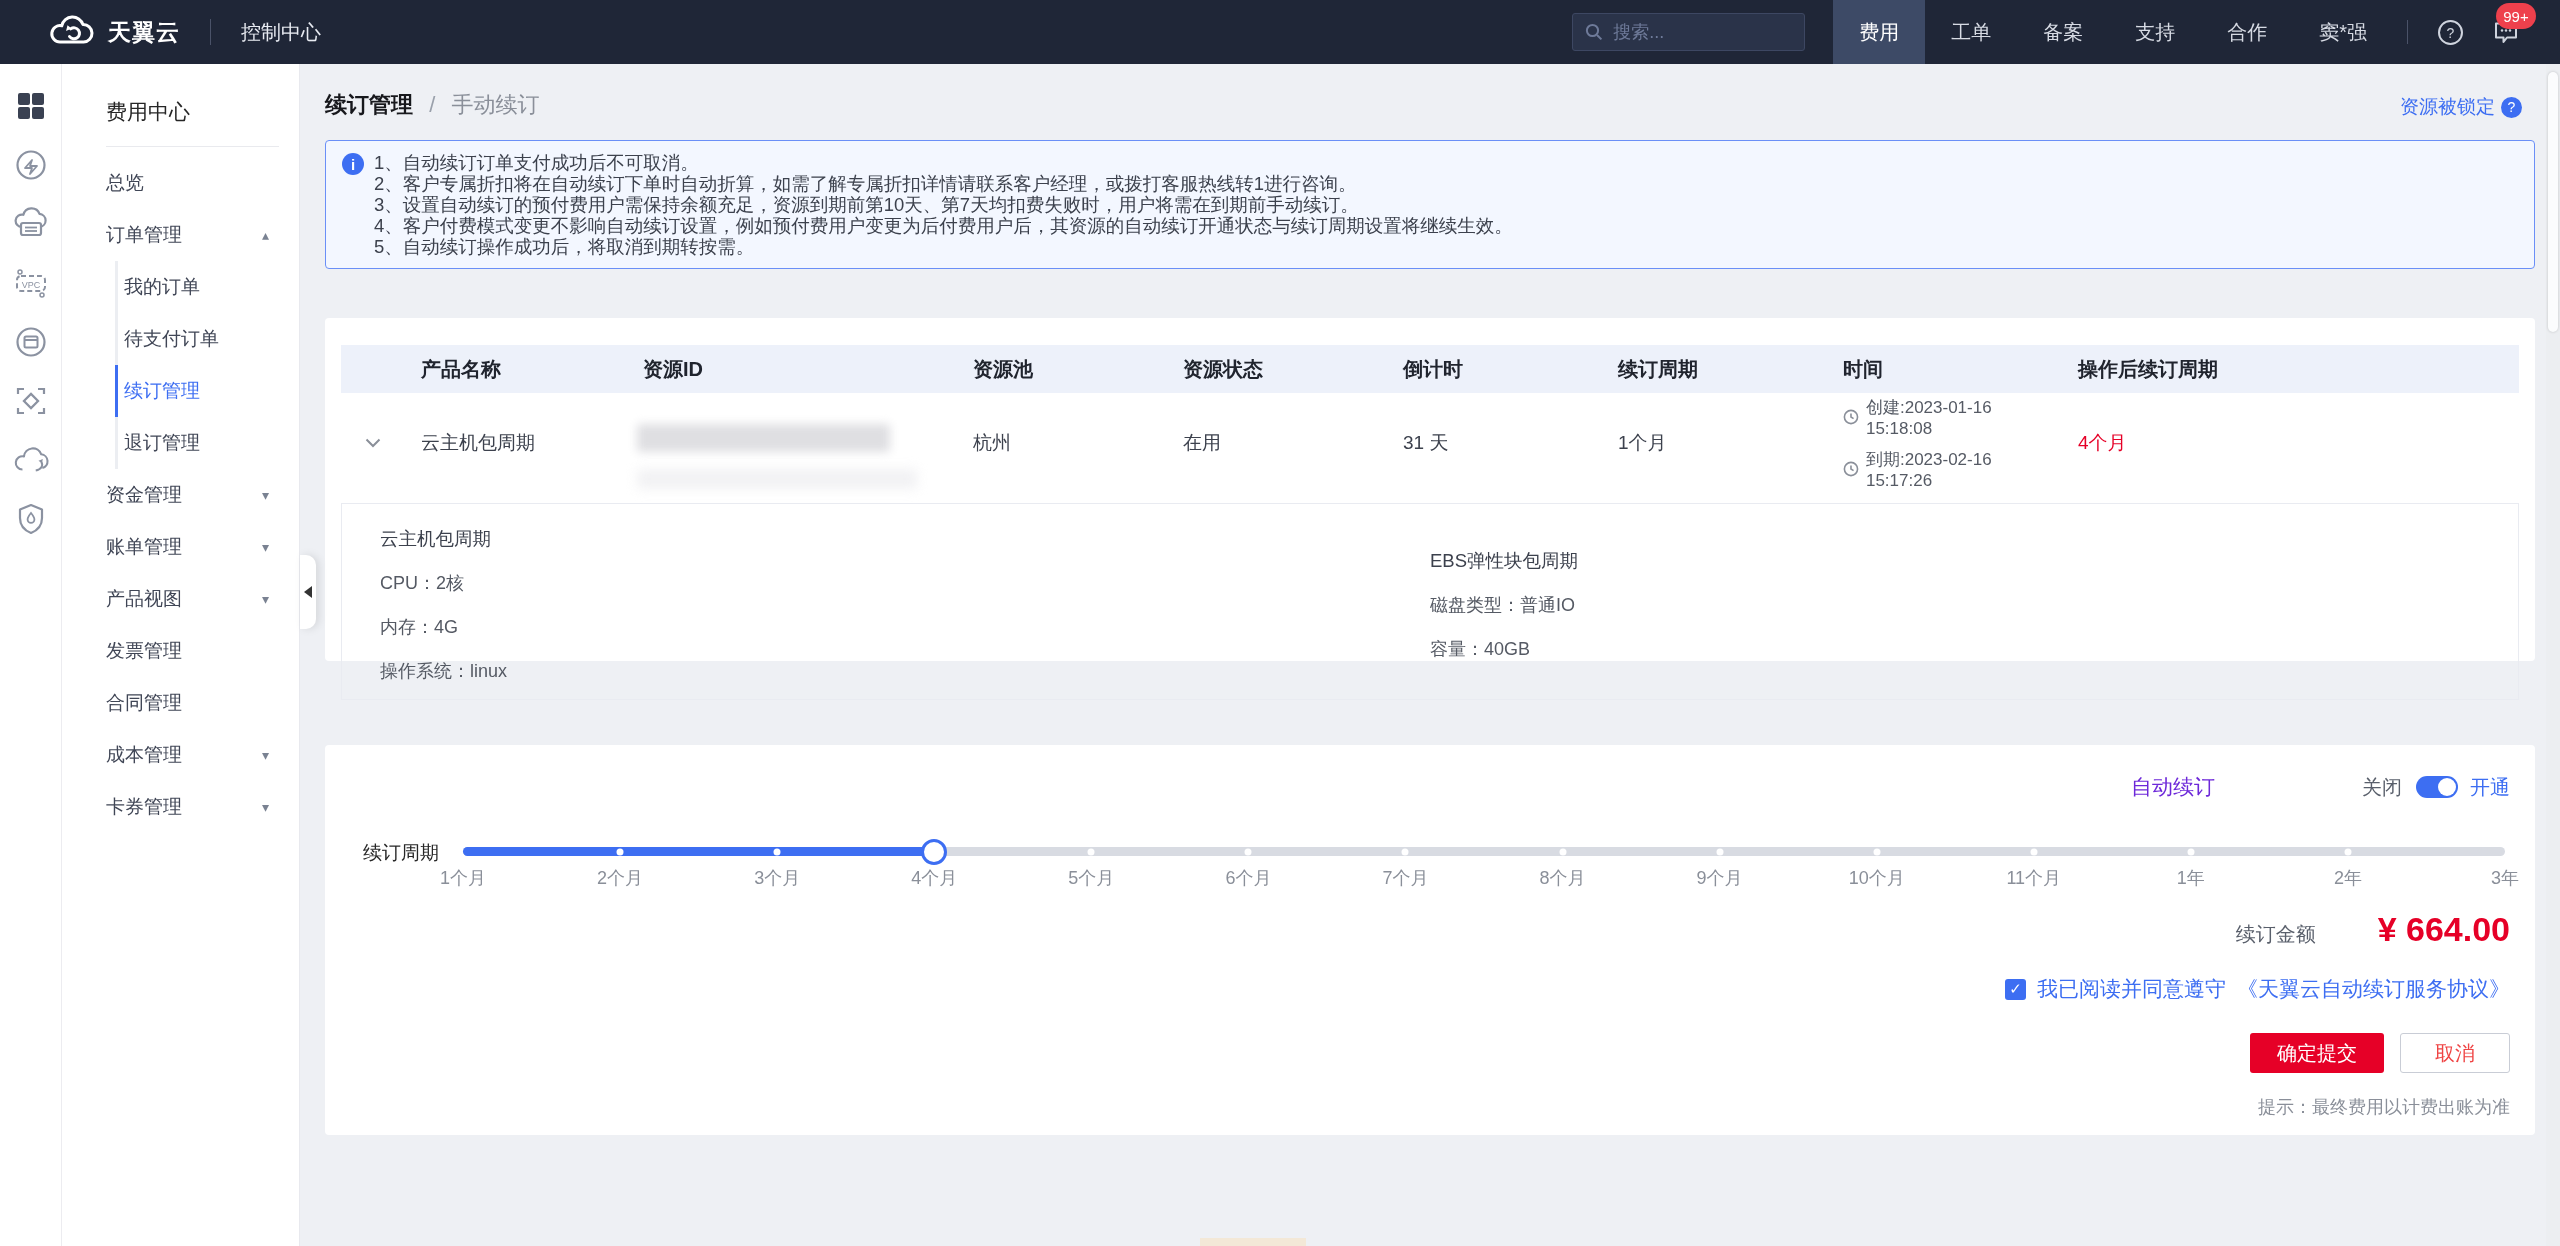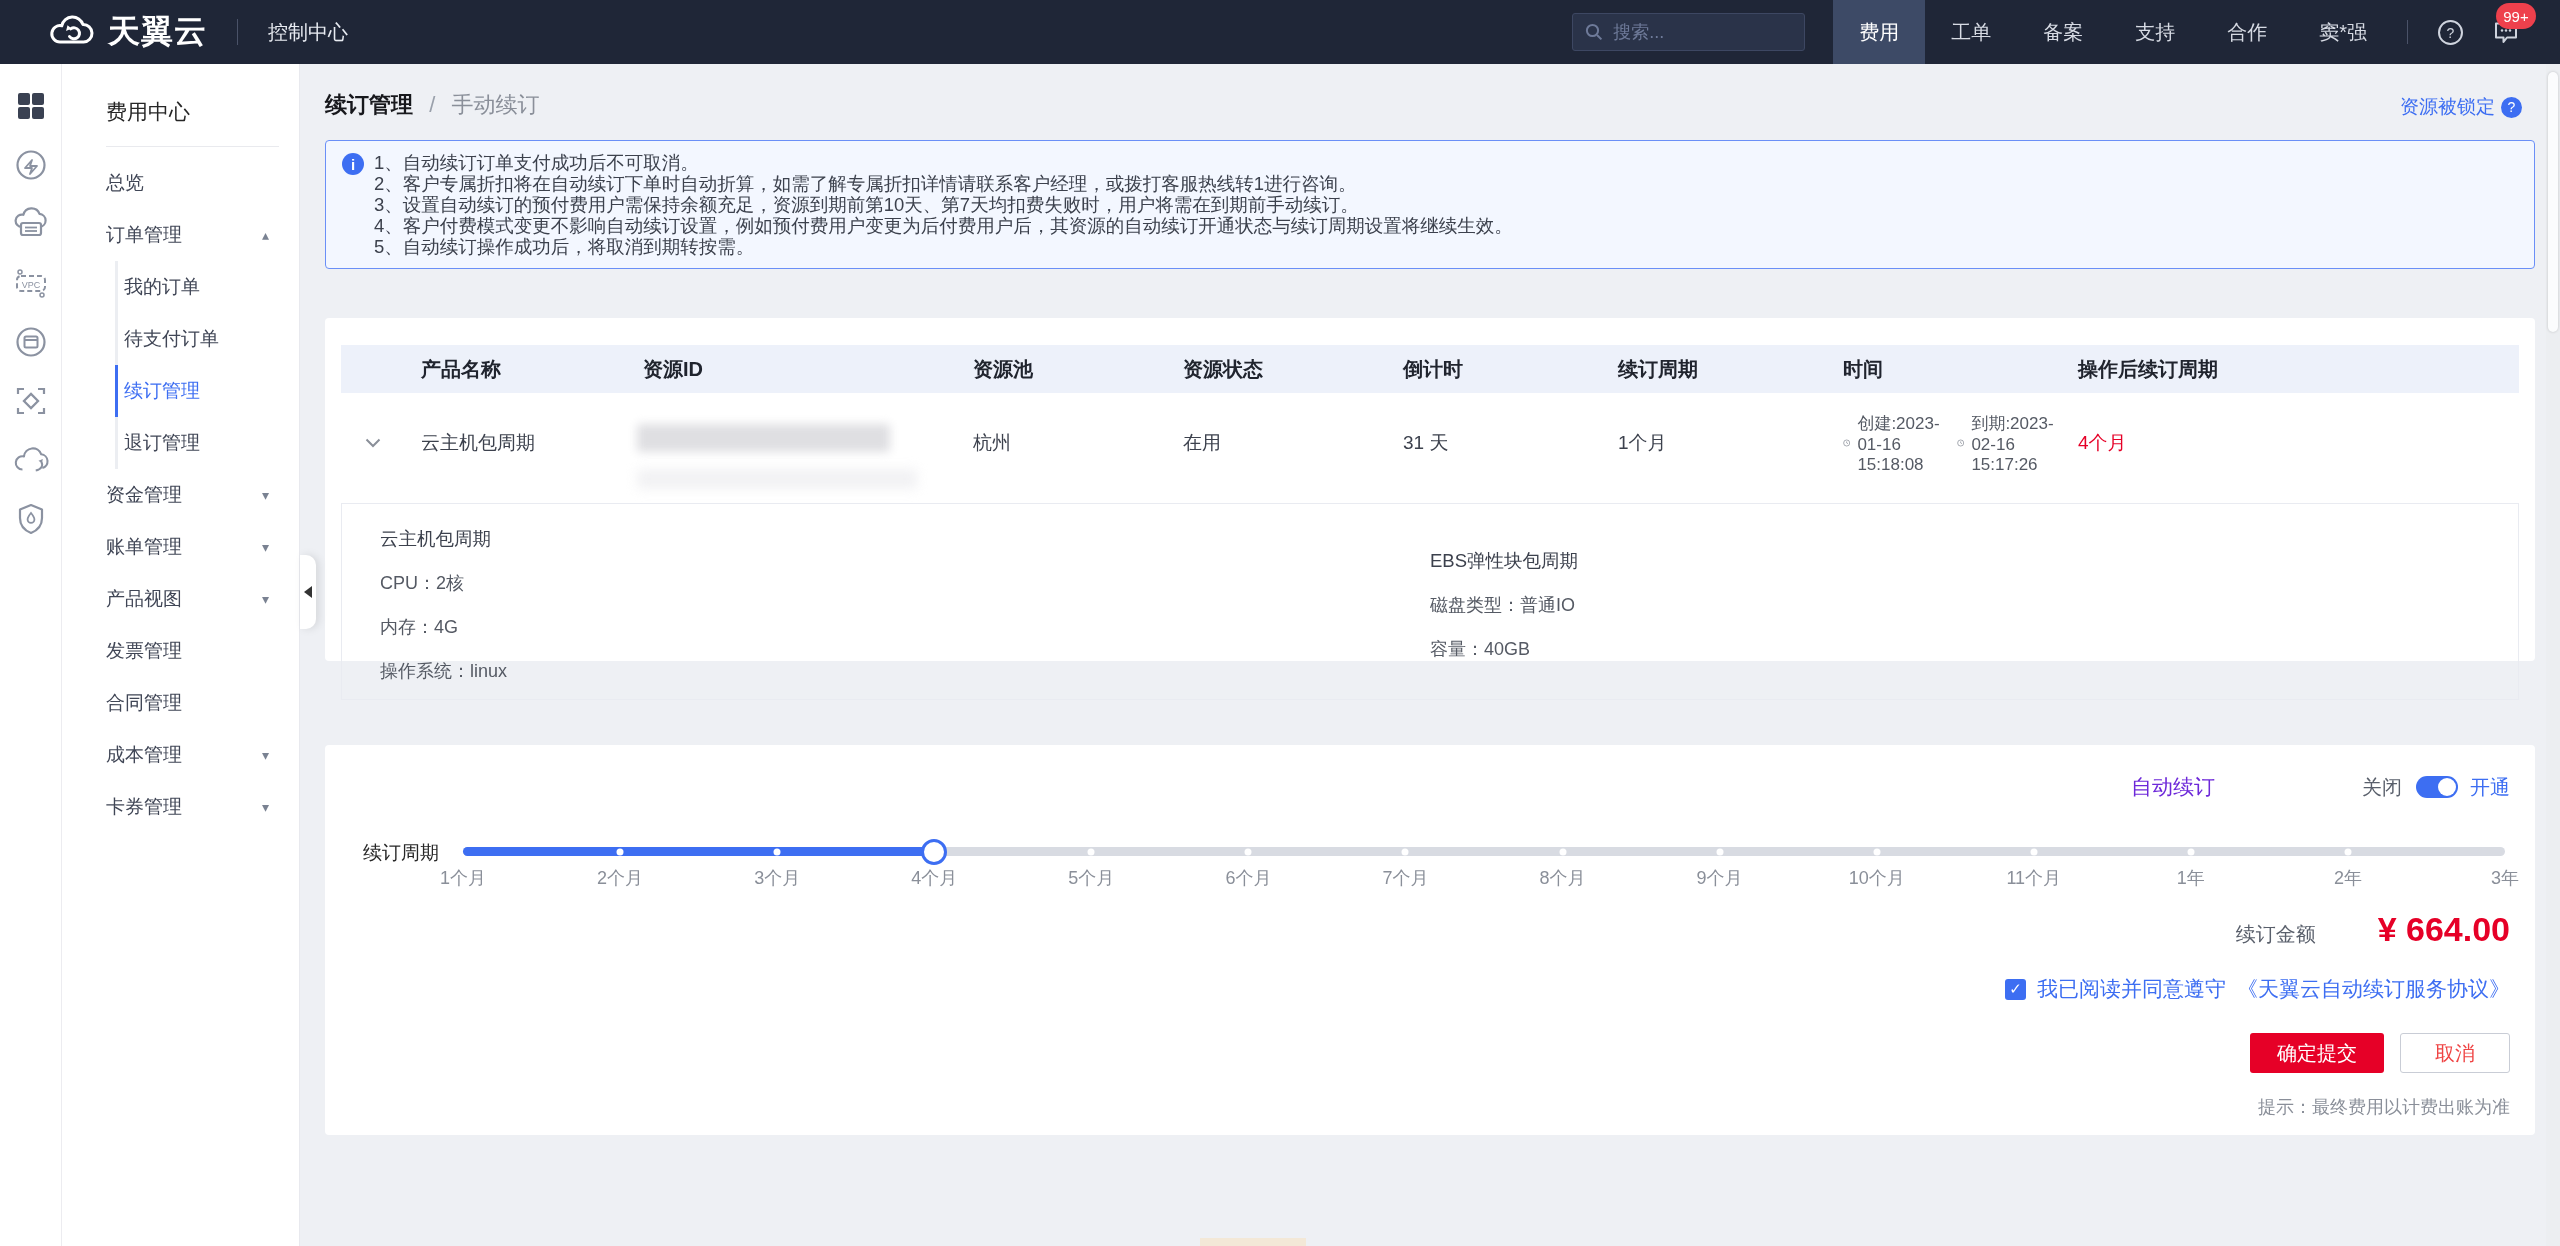--- a/index.html
+++ b/index.html
@@ -5,21 +5,21 @@
   * { box-sizing:border-box; }
   html,body { margin:0; padding:0; }
   body {
     width:2560px; height:1246px; position:relative; overflow:hidden;
     background:#eef0f4; font-family:"Liberation Sans", sans-serif; color:#262626;
   }
   
   .topnav { position:absolute; left:0; top:0; width:2560px; height:64px; background:#1f2637;
             display:flex; align-items:center; z-index:30; }
   .brand-wrap { display:flex; align-items:center; margin-left:46px; gap:12px; }
-  .brand-name { color:#fff; font-size:32px; font-weight:bold; letter-spacing:1px; }
+  .brand-name { color:#fff; font-size:23px; font-weight:bold; letter-spacing:1px; }
   .brand-sep { width:1px; height:26px; background:#4a5268; margin:0 18px; }
   .console-label { color:#e8ebf2; font-size:20px; }
   .nav-right { margin-left:auto; display:flex; align-items:center; height:100%; }
   .searchbox { width:233px; height:38px; background:#2a3349; border:1px solid #3d4762; border-radius:3px;
                display:flex; align-items:center; padding:0 12px; gap:8px; margin-right:28px; }
   .searchbox input { flex:1; background:transparent; border:none; outline:none; color:#aab3c8; font-size:18px; font-family:inherit; }
   .searchbox input::placeholder { color:#6e7a99; }
   .nav-item { height:64px; padding:0 26px; display:flex; align-items:center; color:#d7dbe4; font-size:20px; cursor:pointer; }
   .nav-item.active { background:#3d4a66; color:#fff; }
   .nav-divider { width:1px; height:24px; background:#4a5268; margin:0 14px; }
@@ -66,21 +66,21 @@
   .thead { margin:27px 16px 0; height:48px; background:#edf1fa; display:flex; align-items:center;
            font-weight:bold; font-size:20px; color:#20242e; }
   .trow { margin:0 16px; height:100px; display:flex; align-items:center; font-size:19px; color:#3c414d; position:relative; }
   .c-chev { width:64px; display:flex; justify-content:center; }
   .c1 { width:222px; } .c2 { width:330px; } .c3 { width:210px; } .c4 { width:220px; }
   .c5 { width:215px; } .c6 { width:225px; } .c7 { width:235px; } .c8 { flex:1; }
   .thead > div, .trow > div { padding-left:16px; }
   .thead > .c-chev, .trow > .c-chev { padding-left:0; }
   .blur1 { position:absolute; left:296px; top:31px; width:253px; height:28px; background:#dfdfe2; filter:blur(5px); border-radius:2px; }
   .blur2 { position:absolute; left:296px; top:76px; width:280px; height:20px; background:#e9e9ec; filter:blur(6px); opacity:.6; }
-  .timecell { font-size:17px; color:#555a64; display:flex; flex-direction:row; gap:9px; }
+  .timecell { font-size:17px; color:#555a64; display:flex; flex-direction:column; gap:9px; }
   .tl { display:flex; align-items:center; gap:7px; }
   .red { color:#e60027; }
   .detail { margin:10px 16px 0; height:197px; border:1px solid #e9ebf1; position:relative; font-size:18px; color:#555a64; }
   .d-left { position:absolute; left:38px; top:22px; }
   .d-right { position:absolute; left:1088px; top:44px; }
   .d-title { color:#3c414d; font-size:18.5px; margin-bottom:4px; }
   .d-row { margin-top:20px; }
   
   .card2 { position:absolute; left:25px; right:25px; top:681px; height:390px; }
   .ar-row { position:absolute; top:28px; right:25px; display:flex; align-items:center; font-size:20px; }

